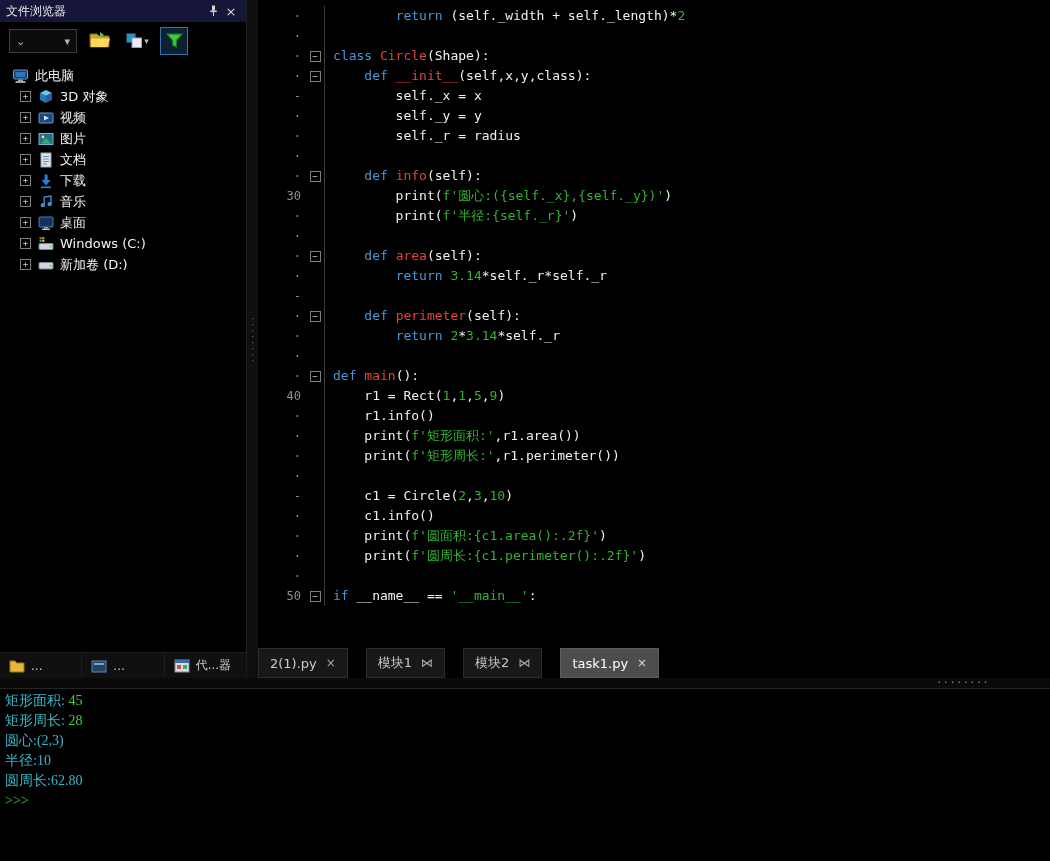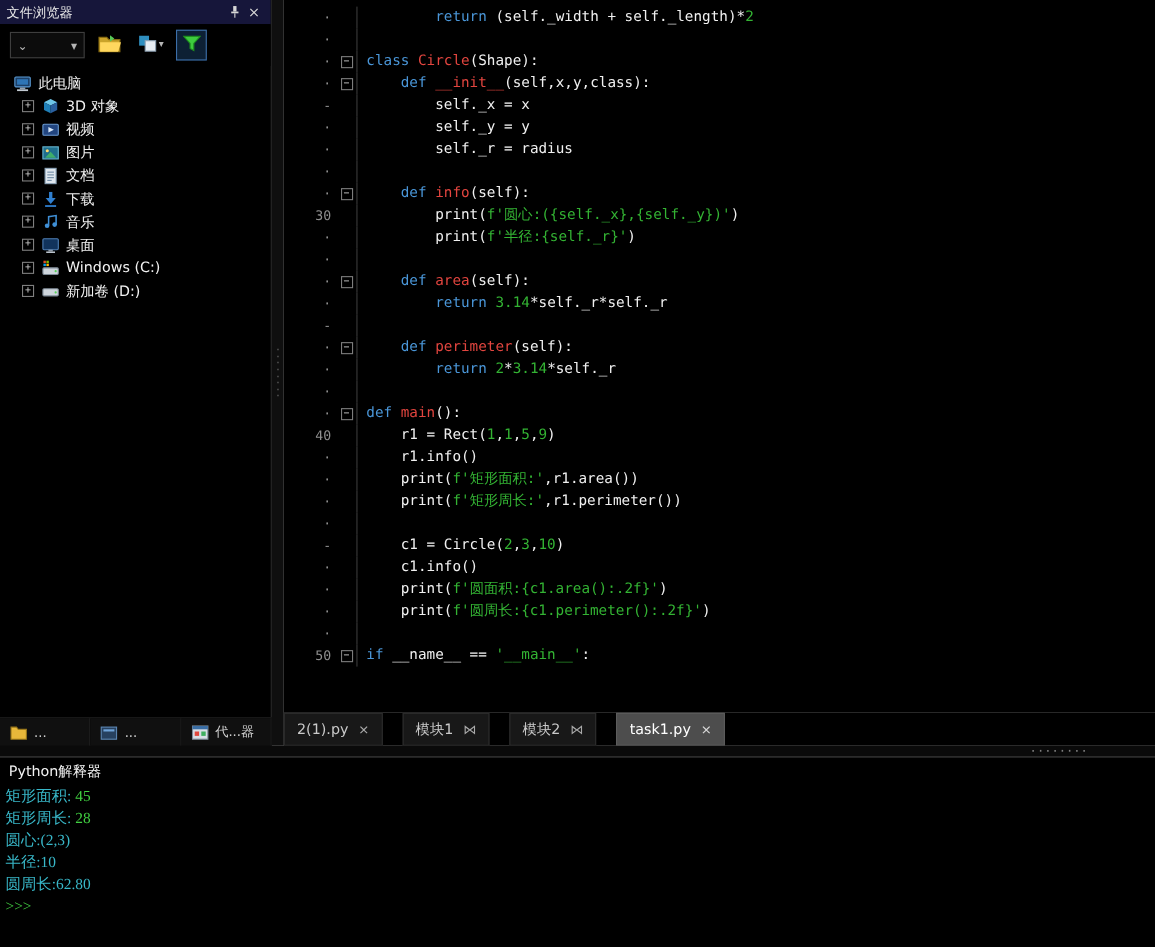--- a/index.html
+++ b/index.html
@@ -1,18 +1,18 @@
 <!DOCTYPE html>
 <html style="--kw: #4a96d8; --df: #e2453f; --st: #33b333; --nu: #33b333; --cy: #38b7c8; --gr: #41cf41;"><head>
 <meta charset="utf-8">
 <style>
   *{margin:0;padding:0;box-sizing:border-box}
   html,body{background:#000}
   body{width:1050px;height:861px;overflow:hidden;font-family:"DejaVu Sans","Liberation Sans",sans-serif}
-  .app{position:relative;width:1050px;height:861px;background:#ffffff;color:#ededed}
+  .app{position:relative;width:1050px;height:861px;background:#0c4a6e;color:#ededed}
 
   
   .left-panel{position:absolute;left:0;top:0;width:247px;height:678px;background:#000;border-right:1px solid #1e1e1e}
   .panel-title{height:22px;background:#16163a;display:flex;align-items:center;padding:0 6px;font-size:12px;color:#eaeaea}
   .panel-title .title-text{flex:1;white-space:nowrap;overflow:hidden}
   .title-btn{width:18px;height:18px;display:flex;align-items:center;justify-content:center;color:#d8d8d8;font-size:13px}
   .toolbar{height:38px;display:flex;align-items:center;gap:9px;padding:0 9px;background:#000}
   .combo{width:68px;height:24px;border:1px solid #3e3e3e;background:#0c0c0c;display:flex;align-items:center;justify-content:space-between;padding:0 6px;color:#b5b5b5;font-size:11px}
   .tool-btn{height:28px;min-width:28px;display:flex;align-items:center;justify-content:center;gap:1px;color:#b5b5b5;font-size:9px}
   .tool-btn.selected{border:1px solid #3c6ea8;background:#0d2034}
@@ -440,21 +440,20 @@
         <span class="etab-label">task1.py</span>
         <span class="etab-close">×</span>
       </div>
     </div>
 
   <div class="h-splitter">
     <div class="grip">········</div>
   </div>
 
   <div class="console">
-    <div class="console-title">Python解释器</div>
     <div class="console-lines">
         <div class="console-line"><span class="tk-cy">矩形面积:</span><span class="tk-gr"> 45</span></div>
         <div class="console-line"><span class="tk-cy">矩形周长:</span><span class="tk-gr"> 28</span></div>
         <div class="console-line"><span class="tk-cy">圆心:(2,3)</span></div>
         <div class="console-line"><span class="tk-cy">半径:10</span></div>
         <div class="console-line"><span class="tk-cy">圆周长:62.80</span></div>
         <div class="console-line"><span class="tk-gr">&gt;&gt;&gt;</span></div>
       </div>
   </div>
 

